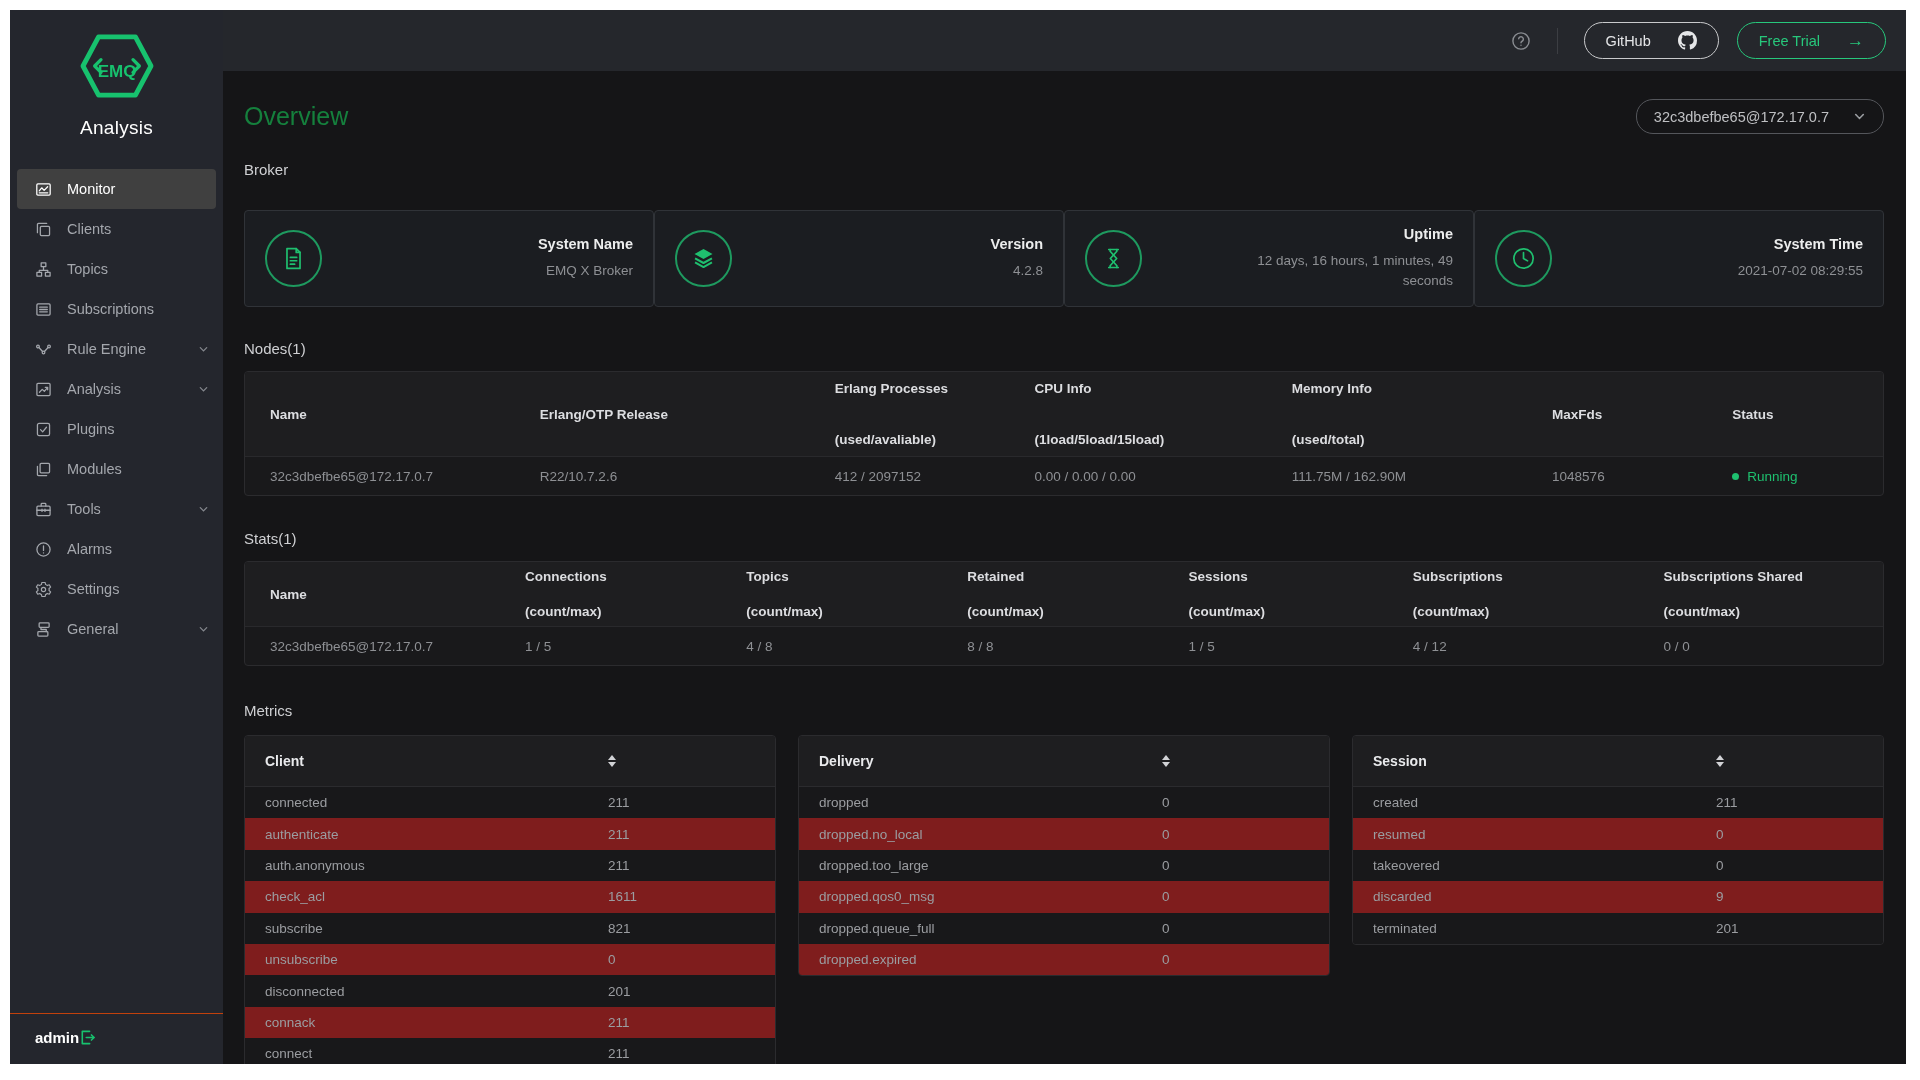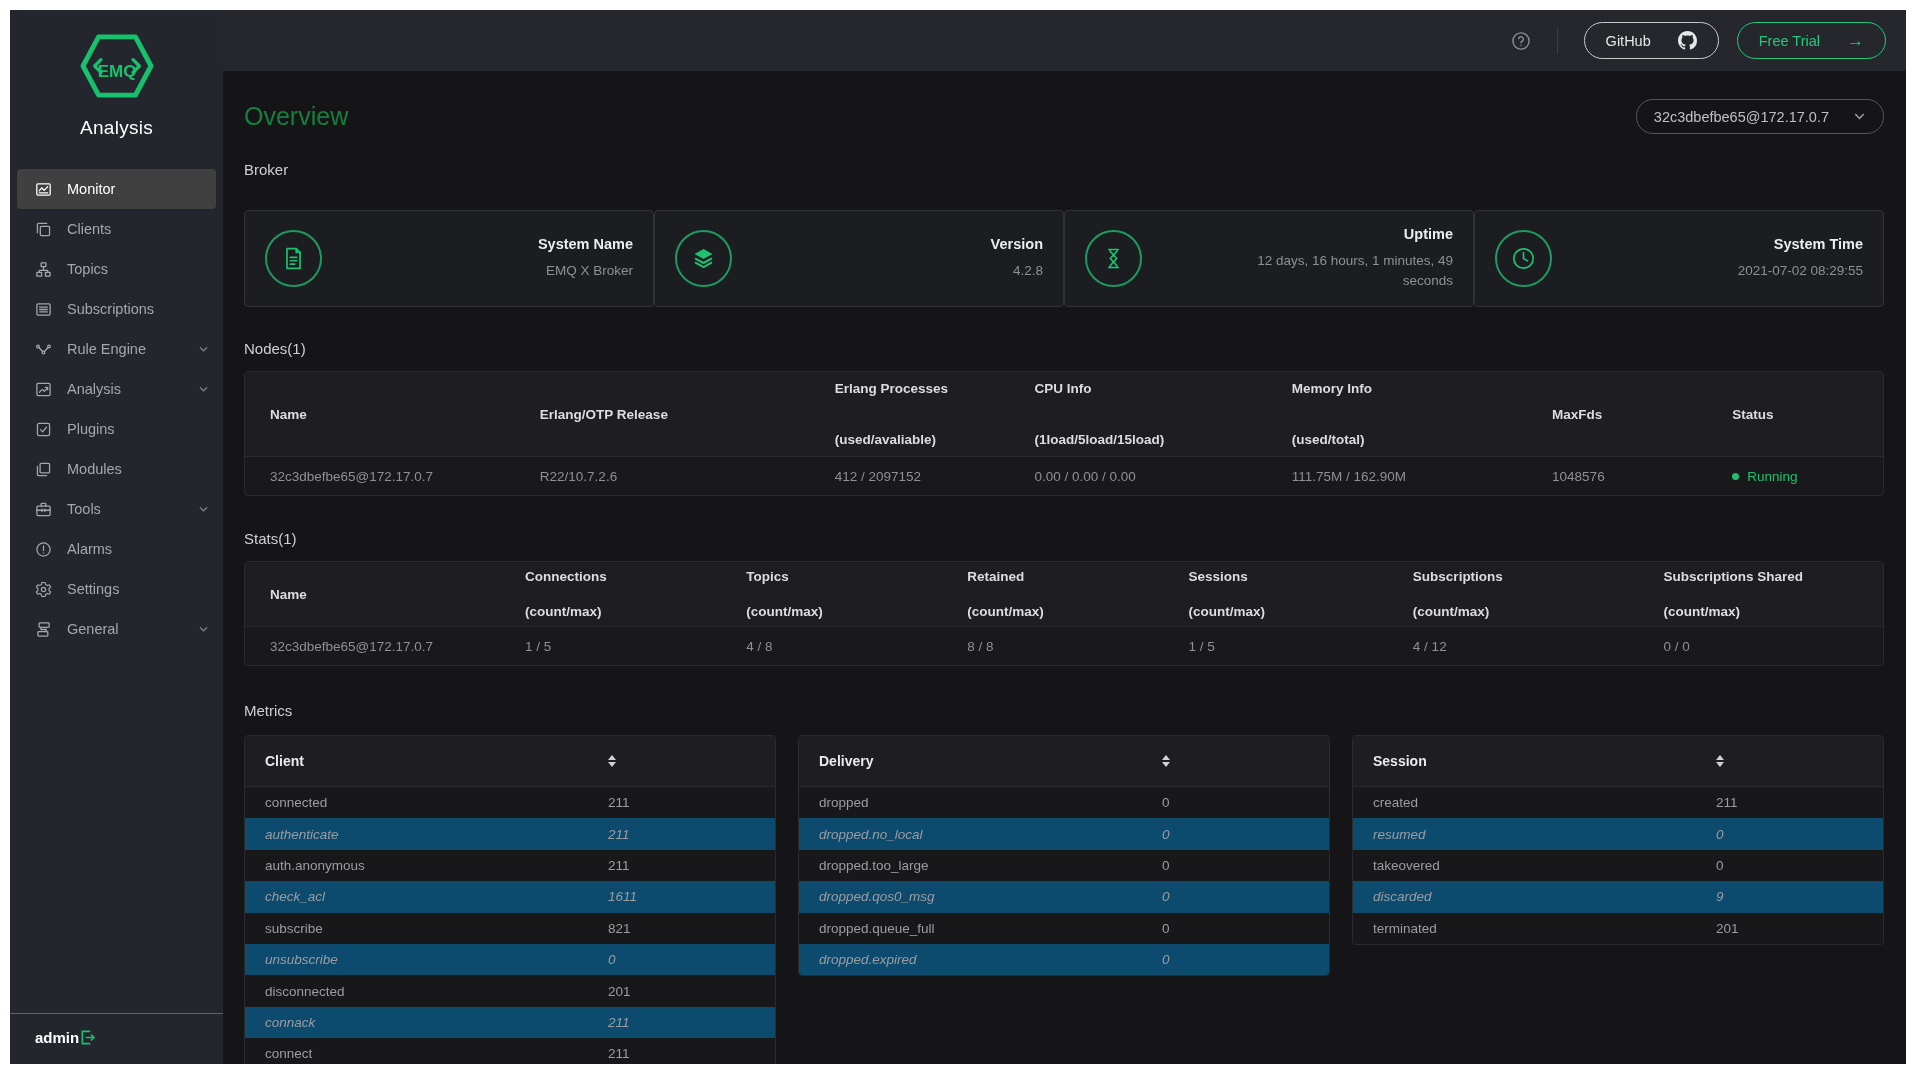--- a/index.html
+++ b/index.html
@@ -66,21 +66,21 @@
 
   
   .metrics-row{display:flex;gap:22px;margin-top:16px;align-items:flex-start;}
   .metric-table{flex:1;border:1px solid #2b2b2e;border-radius:4px;overflow:hidden;background:#19191b;}
   .mt-header{height:51px;background:#1e1e20;display:flex;align-items:center;padding-left:20px;position:relative;color:#e9eaec;font-weight:700;font-size:14px;border-bottom:1px solid #2b2b2e;box-sizing:border-box;}
   .sort{position:absolute;left:68.5%;display:flex;flex-direction:column;align-items:center;gap:2px;cursor:pointer;}
   .sort-up{width:0;height:0;border-left:4px solid transparent;border-right:4px solid transparent;border-bottom:5px solid #d2d3d6;}
   .sort-down{width:0;height:0;border-left:4px solid transparent;border-right:4px solid transparent;border-top:5px solid #d2d3d6;}
   .mt-row{height:31.4px;display:flex;align-items:center;padding-left:20px;font-size:13.5px;color:#9b9da1;position:relative;box-sizing:border-box;}
   .mt-row.even{background:#18181a;}
-  .mt-row.odd{background:#0c4a6e;font-style:italic;}
+  .mt-row.odd{background:#7f1d1d;}
   .mt-value{position:absolute;left:68.5%;}
 </style>
 </head>
 <body>
 
 <div class="frame">
 
   <aside class="sidebar">
     <div class="logo-block">
       <svg width="78" height="68" viewBox="0 0 80 70" fill="none">

